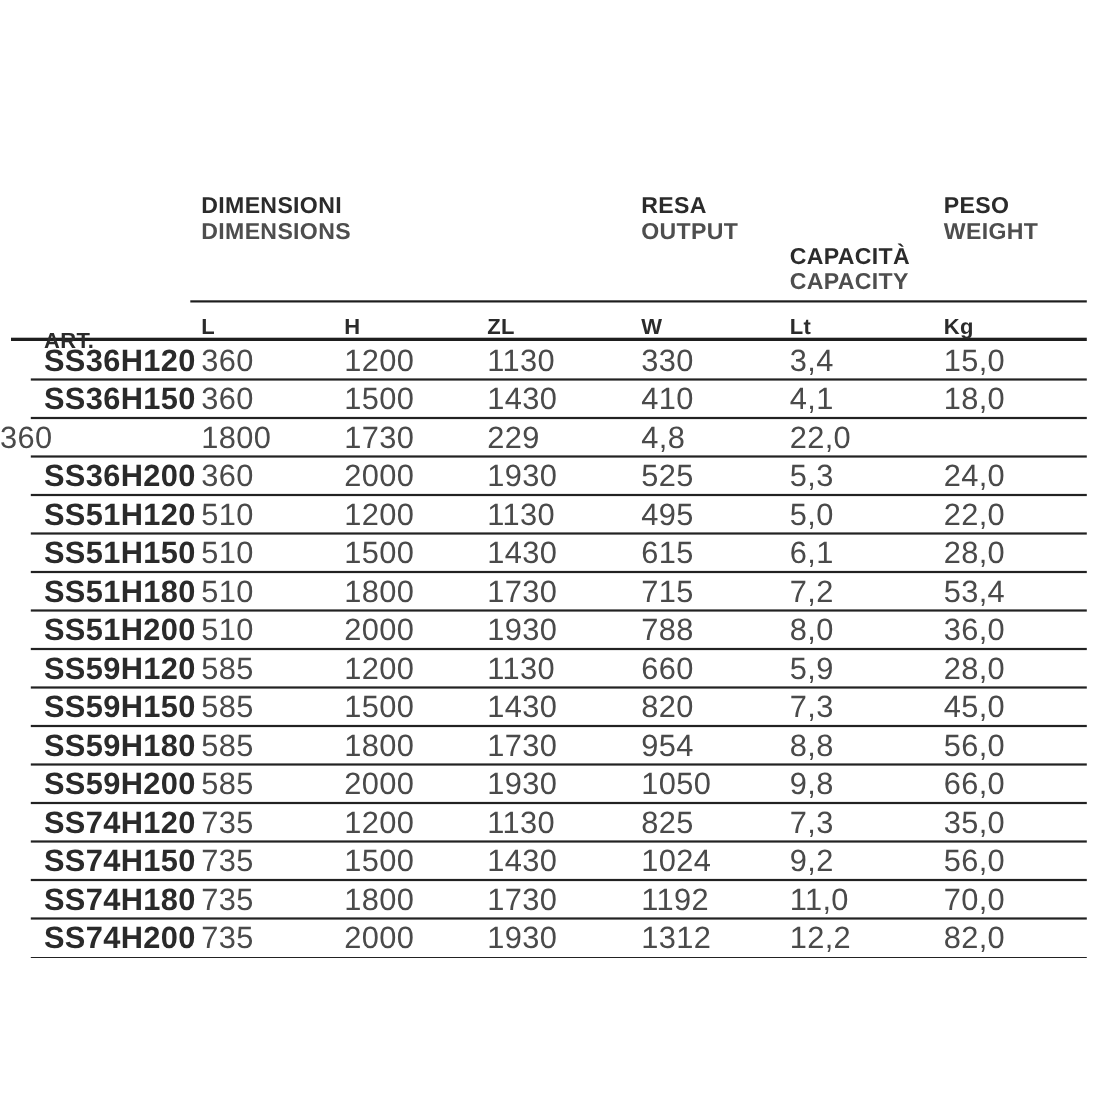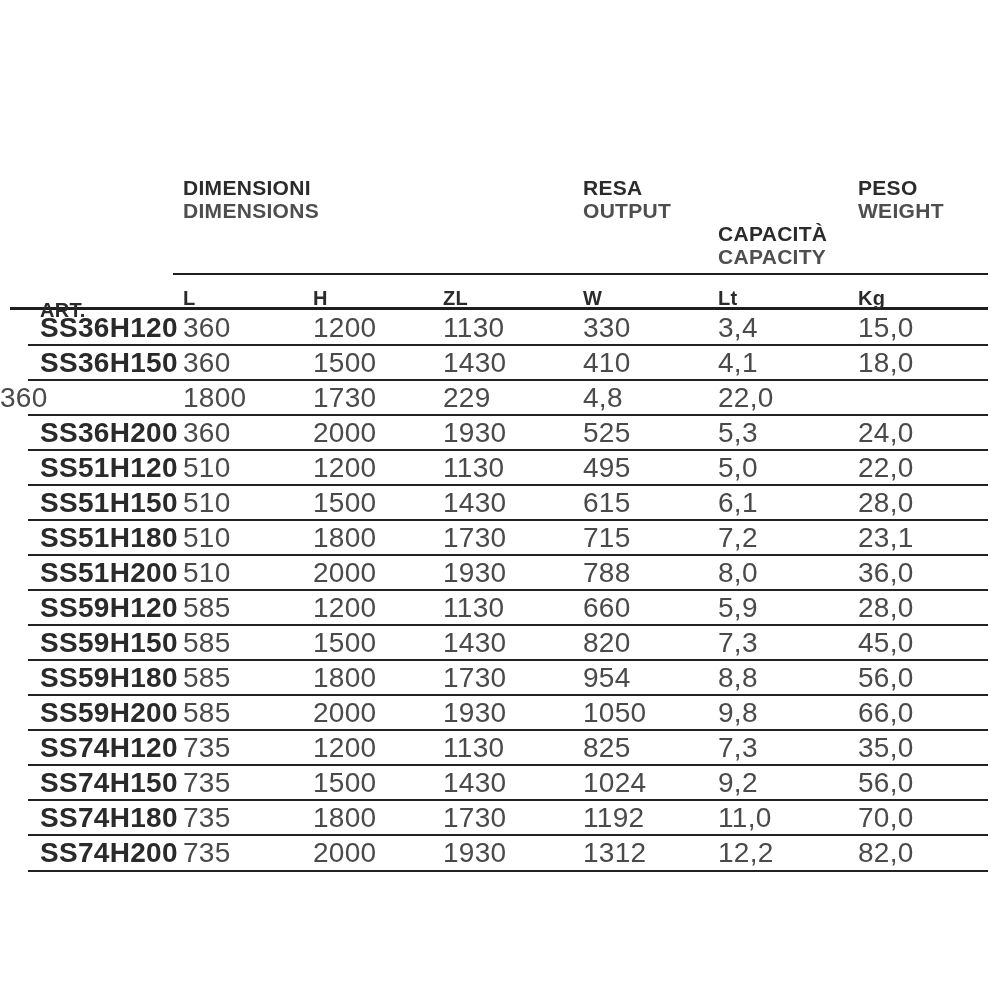--- a/index.html
+++ b/index.html
@@ -3,21 +3,21 @@
 <meta charset="utf-8">
 <style>
   html, body {
     margin: 0;
     padding: 0;
     background: #ffffff;
   }
   .sheet {
     position: relative;
     width: 1000px;
-    height: 1000px;
+    height: 871px;
     background: #ffffff;
     font-family: "Liberation Sans", sans-serif;
     overflow: hidden;
   }
   .spec-table {
     position: absolute;
     left: 0;
     top: 176px;
     width: 988px;
   }
@@ -201,21 +201,21 @@
         <div class="cell">28,0</div>
       </div>
 
       <div class="grid row">
         <div class="cell art">SS51H180</div>
         <div class="cell">510</div>
         <div class="cell">1800</div>
         <div class="cell">1730</div>
         <div class="cell">715</div>
         <div class="cell">7,2</div>
-        <div class="cell">23,1</div>
+        <div class="cell">53,4</div>
       </div>
 
       <div class="grid row">
         <div class="cell art">SS51H200</div>
         <div class="cell">510</div>
         <div class="cell">2000</div>
         <div class="cell">1930</div>
         <div class="cell">788</div>
         <div class="cell">8,0</div>
         <div class="cell">36,0</div>

